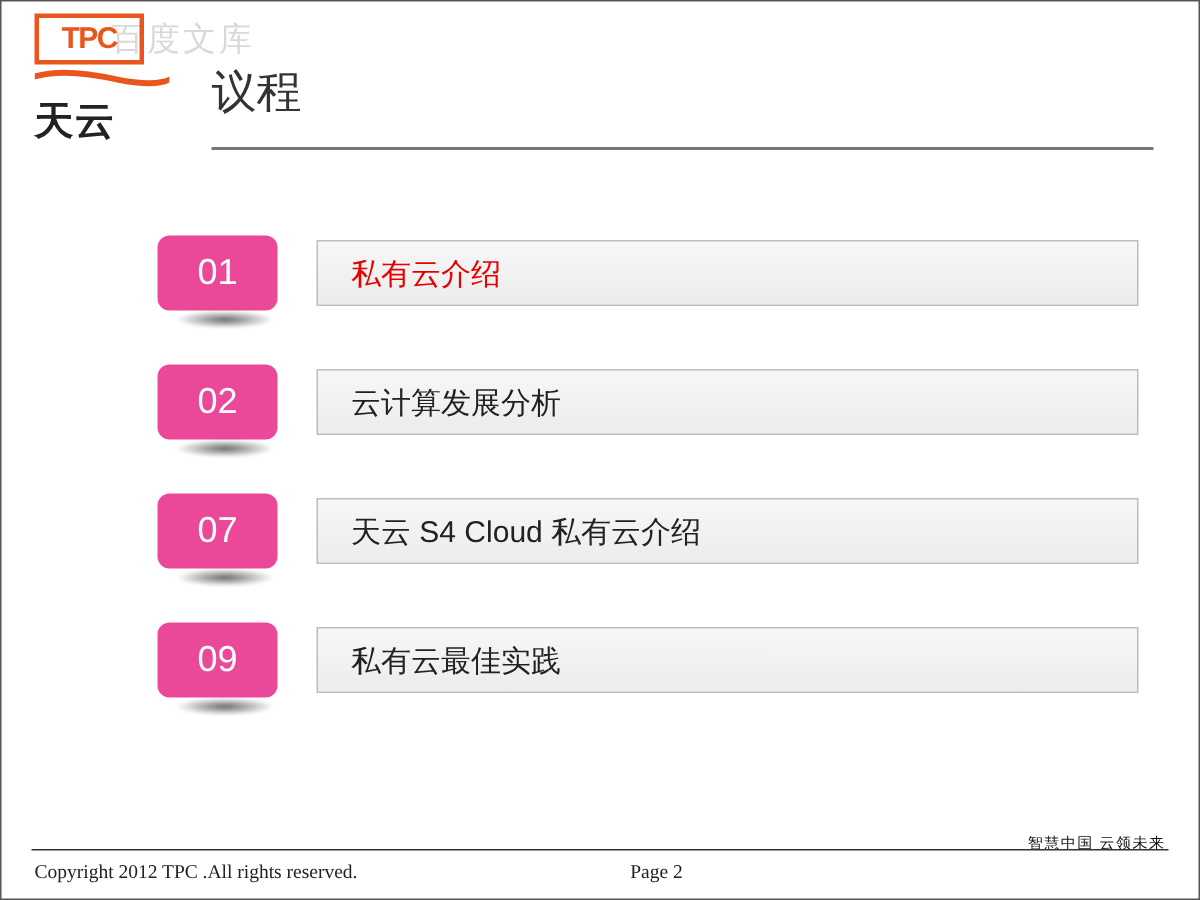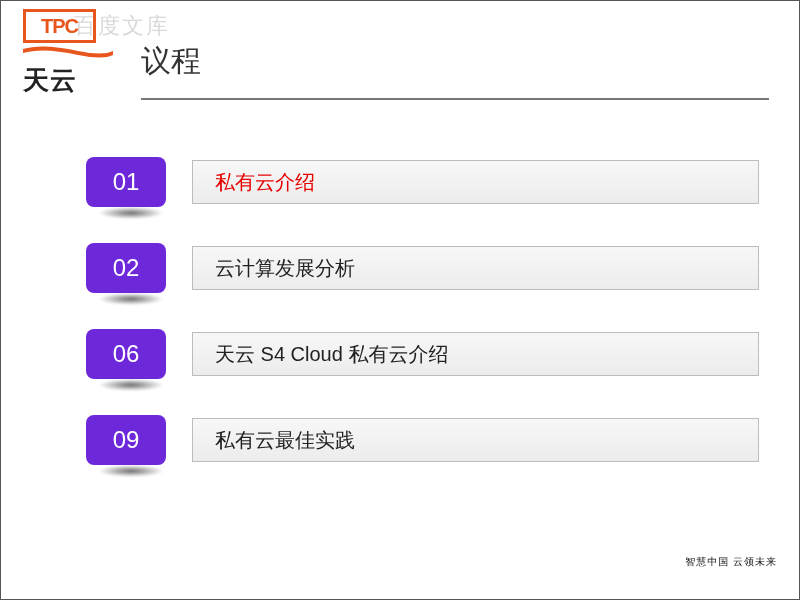--- a/index.html
+++ b/index.html
@@ -9,21 +9,21 @@
   .logo { position: absolute; top: 8px; left: 22px; width: 92px; z-index: 2; }
   .logo-box { width: 73px; height: 34px; border: 3px solid #e8551d; display: flex; align-items: center; justify-content: center; font-weight: 700; font-size: 20px; color: #e8551d; letter-spacing: -1px; }
   .logo-swoosh { width: 90px; height: 16px; margin-top: 2px; }
   .logo-swoosh svg { display:block; }
   .logo-text { font-size: 26px; color: #222; margin-top: 2px; font-weight: 700; letter-spacing: 1px; }
   .title-area { position: absolute; top: 40px; left: 140px; right: 30px; }
   .title { font-size: 30px; color: #333; font-weight: 400; padding-bottom: 10px; }
   .title-underline { height: 0; border-top: 2px solid #777; margin-top: 6px; }
   .agenda { position: absolute; top: 150px; left: 85px; right: 40px; }
   .agenda-row { display: flex; align-items: center; margin-bottom: 24px; height: 62px; position: relative; }
-  .num-badge { position: relative; width: 80px; height: 50px; background: #6d28d9; border-radius: 8px; display: flex; align-items: center; justify-content: center; flex-shrink: 0; margin-right: 26px; }
+  .num-badge { position: relative; width: 80px; height: 50px; background: #ec4899; border-radius: 8px; display: flex; align-items: center; justify-content: center; flex-shrink: 0; margin-right: 26px; margin-left: 19px; }
   .num-badge span { color: #fff; font-size: 24px; font-weight: 400; }
   .badge-shadow { position: absolute; bottom: -12px; left: 12px; width: 66px; height: 12px; background: radial-gradient(ellipse at center, rgba(60,60,60,0.75) 0%, rgba(60,60,60,0) 70%); border-radius: 50%; filter: blur(1px);}
   .item-bar { flex: 1; height: 44px; background: linear-gradient(#f7f7f7, #ececec); border: 1px solid #bcbcbc; display: flex; align-items: center; padding-left: 22px; font-size: 20px; color: #222; }
   .item-bar.active { color: #e60000; }
   .footer { position: absolute; bottom: 0; left: 0; right: 0; }
   .foot-line { height:0; border-top: 1px solid #333; margin: 0 20px 6px 20px;}
   .foot-row { display:flex; justify-content: space-between; align-items: center; padding: 0 22px 10px 22px; font-size: 13px; color:#222;}
   .foot-tag { position:absolute; right: 22px; bottom: 30px; font-size: 10px; color:#111; letter-spacing:1px;}
   .foot-copy { font-family: "Times New Roman", serif; }
   .foot-page { font-family: "Times New Roman", serif; }
@@ -63,32 +63,40 @@
     <div class="agenda-row">
       <div class="num-badge">
         <span>02</span>
         <div class="badge-shadow"></div>
       </div>
       <div class="item-bar">云计算发展分析</div>
     </div>
 
     <div class="agenda-row">
       <div class="num-badge">
-        <span>06</span>
+        <span>07</span>
         <div class="badge-shadow"></div>
       </div>
       <div class="item-bar">天云 S4 Cloud 私有云介绍</div>
     </div>
 
     <div class="agenda-row">
       <div class="num-badge">
         <span>09</span>
         <div class="badge-shadow"></div>
       </div>
       <div class="item-bar">私有云最佳实践</div>
     </div>
 
   </div>
 
   <div class="foot-tag">智慧中国  云领未来</div>
 
+  <div class="footer">
+    <div class="foot-line"></div>
+    <div class="foot-row">
+      <span class="foot-copy">Copyright 2012 TPC .All rights reserved.</span>
+      <span class="foot-page">Page 2</span>
+      <span style="width:140px"></span>
+    </div>
+  </div>
 
 </div>
 
 </body></html>

